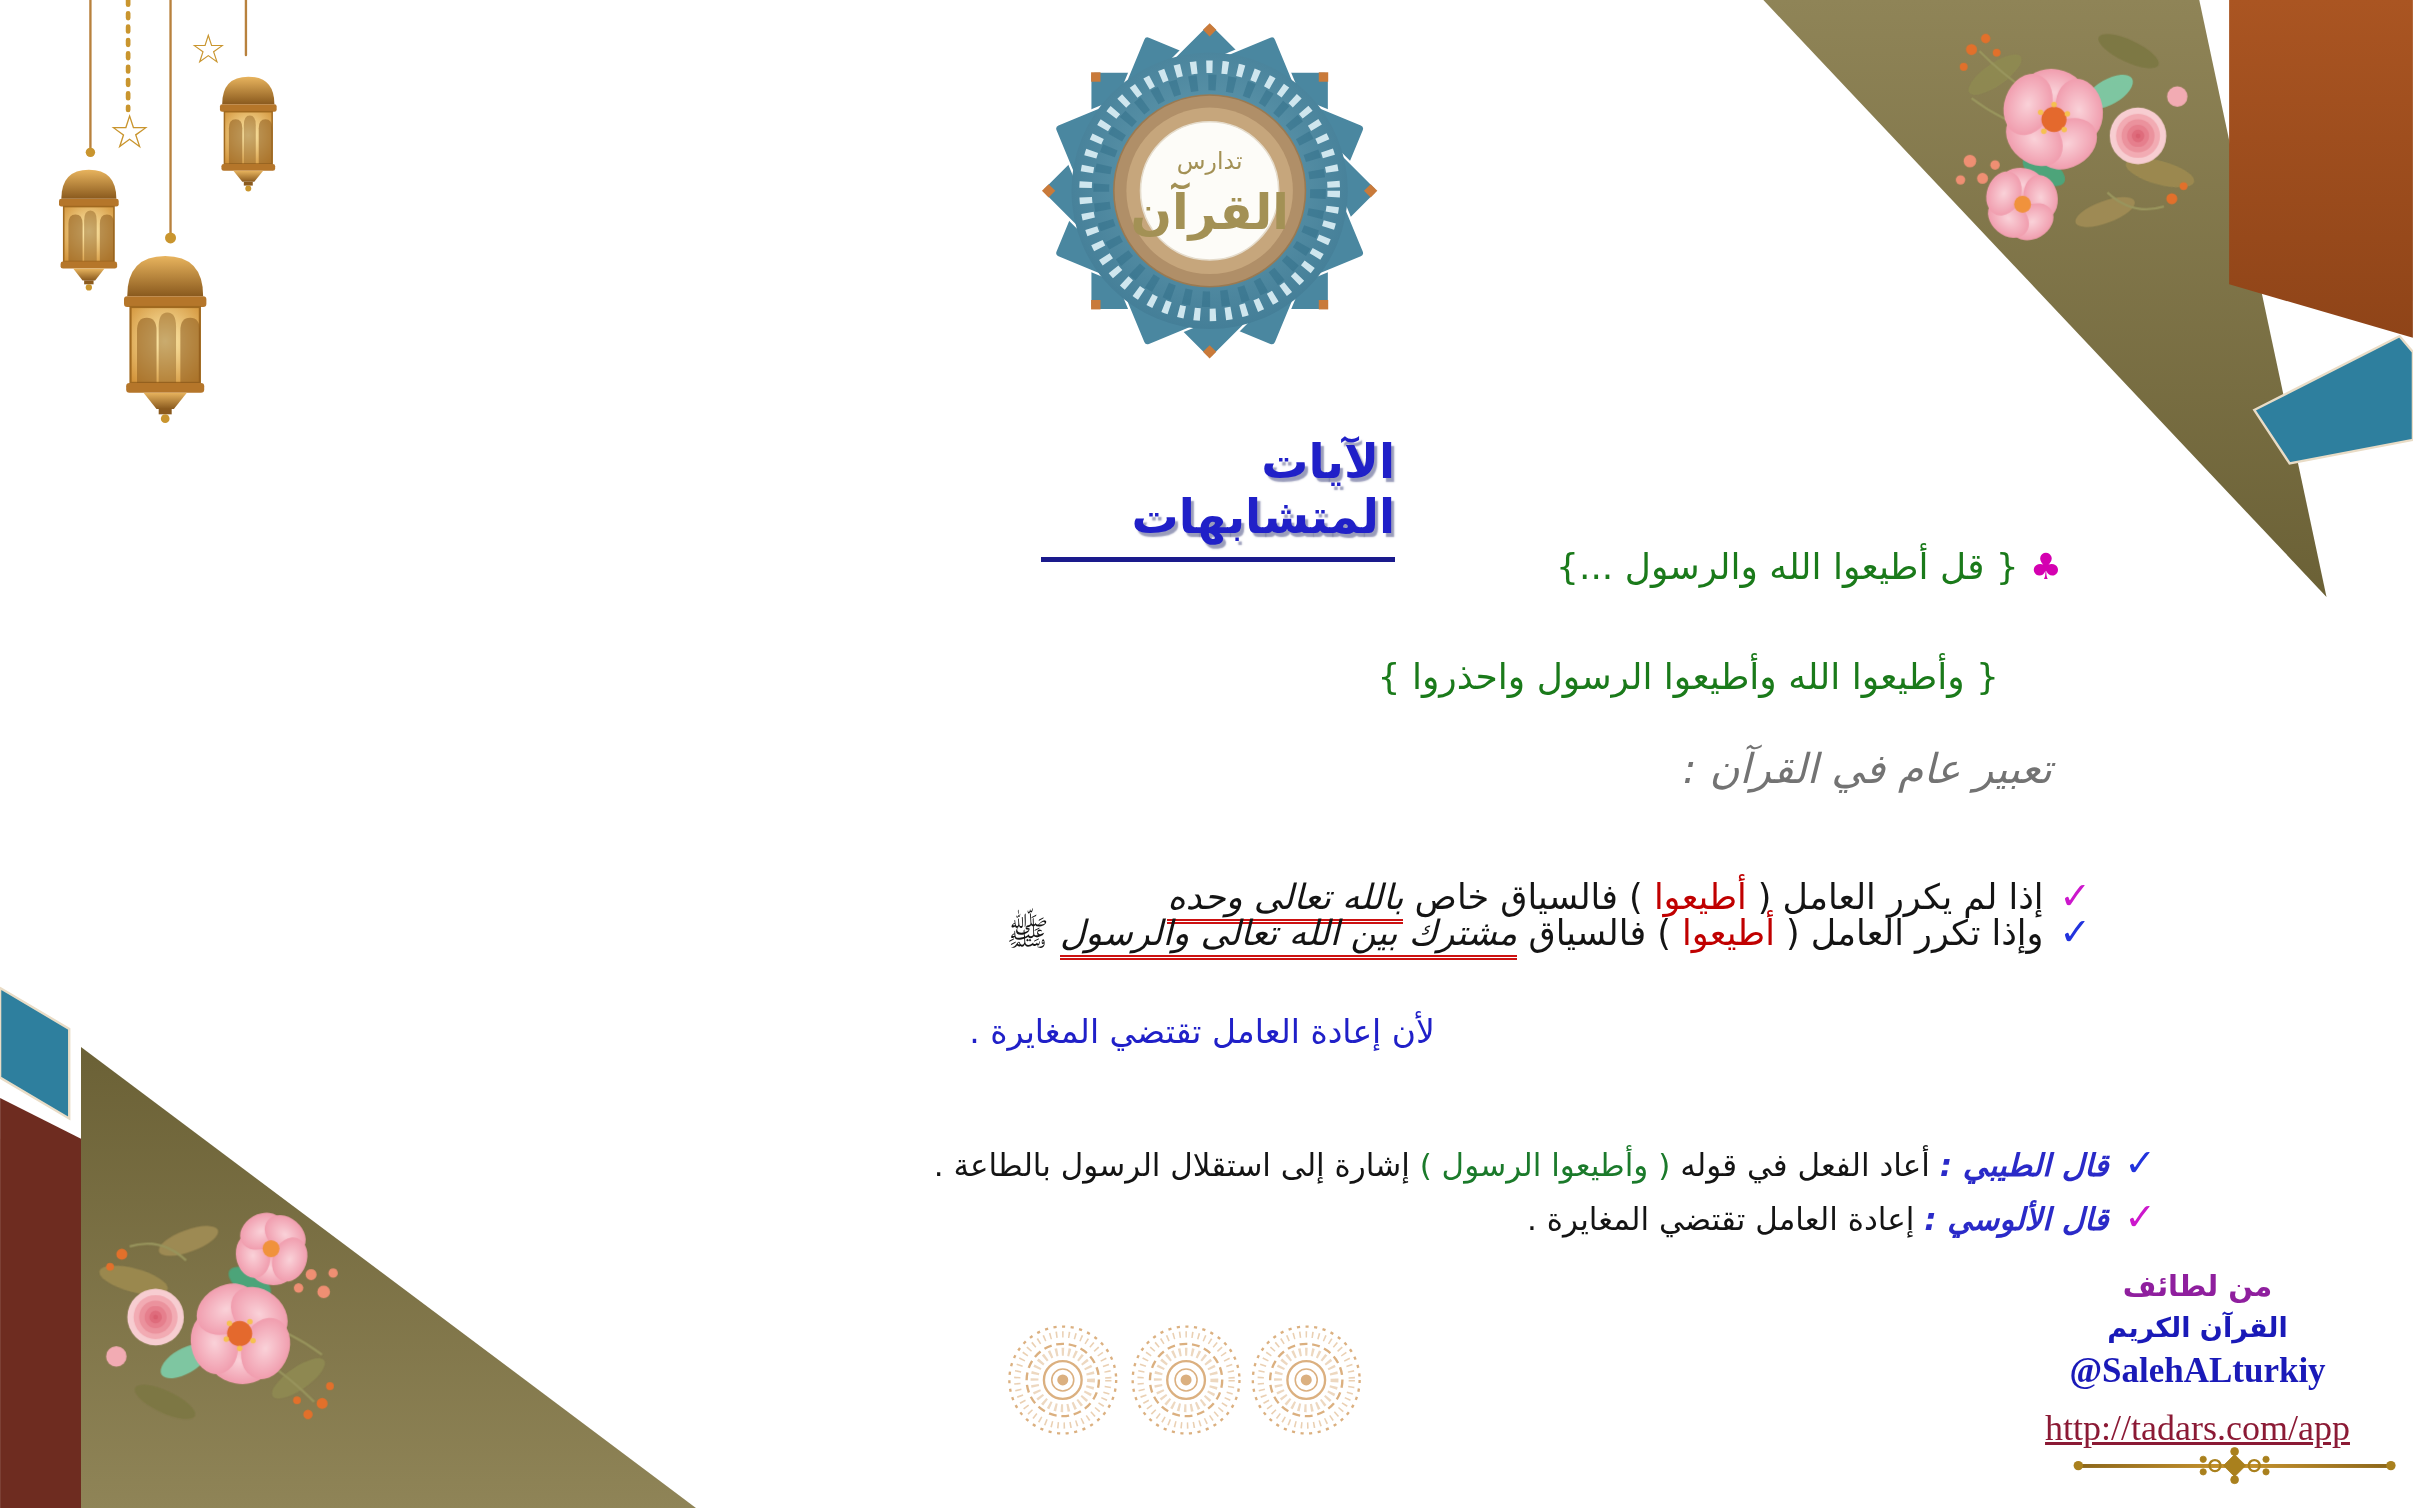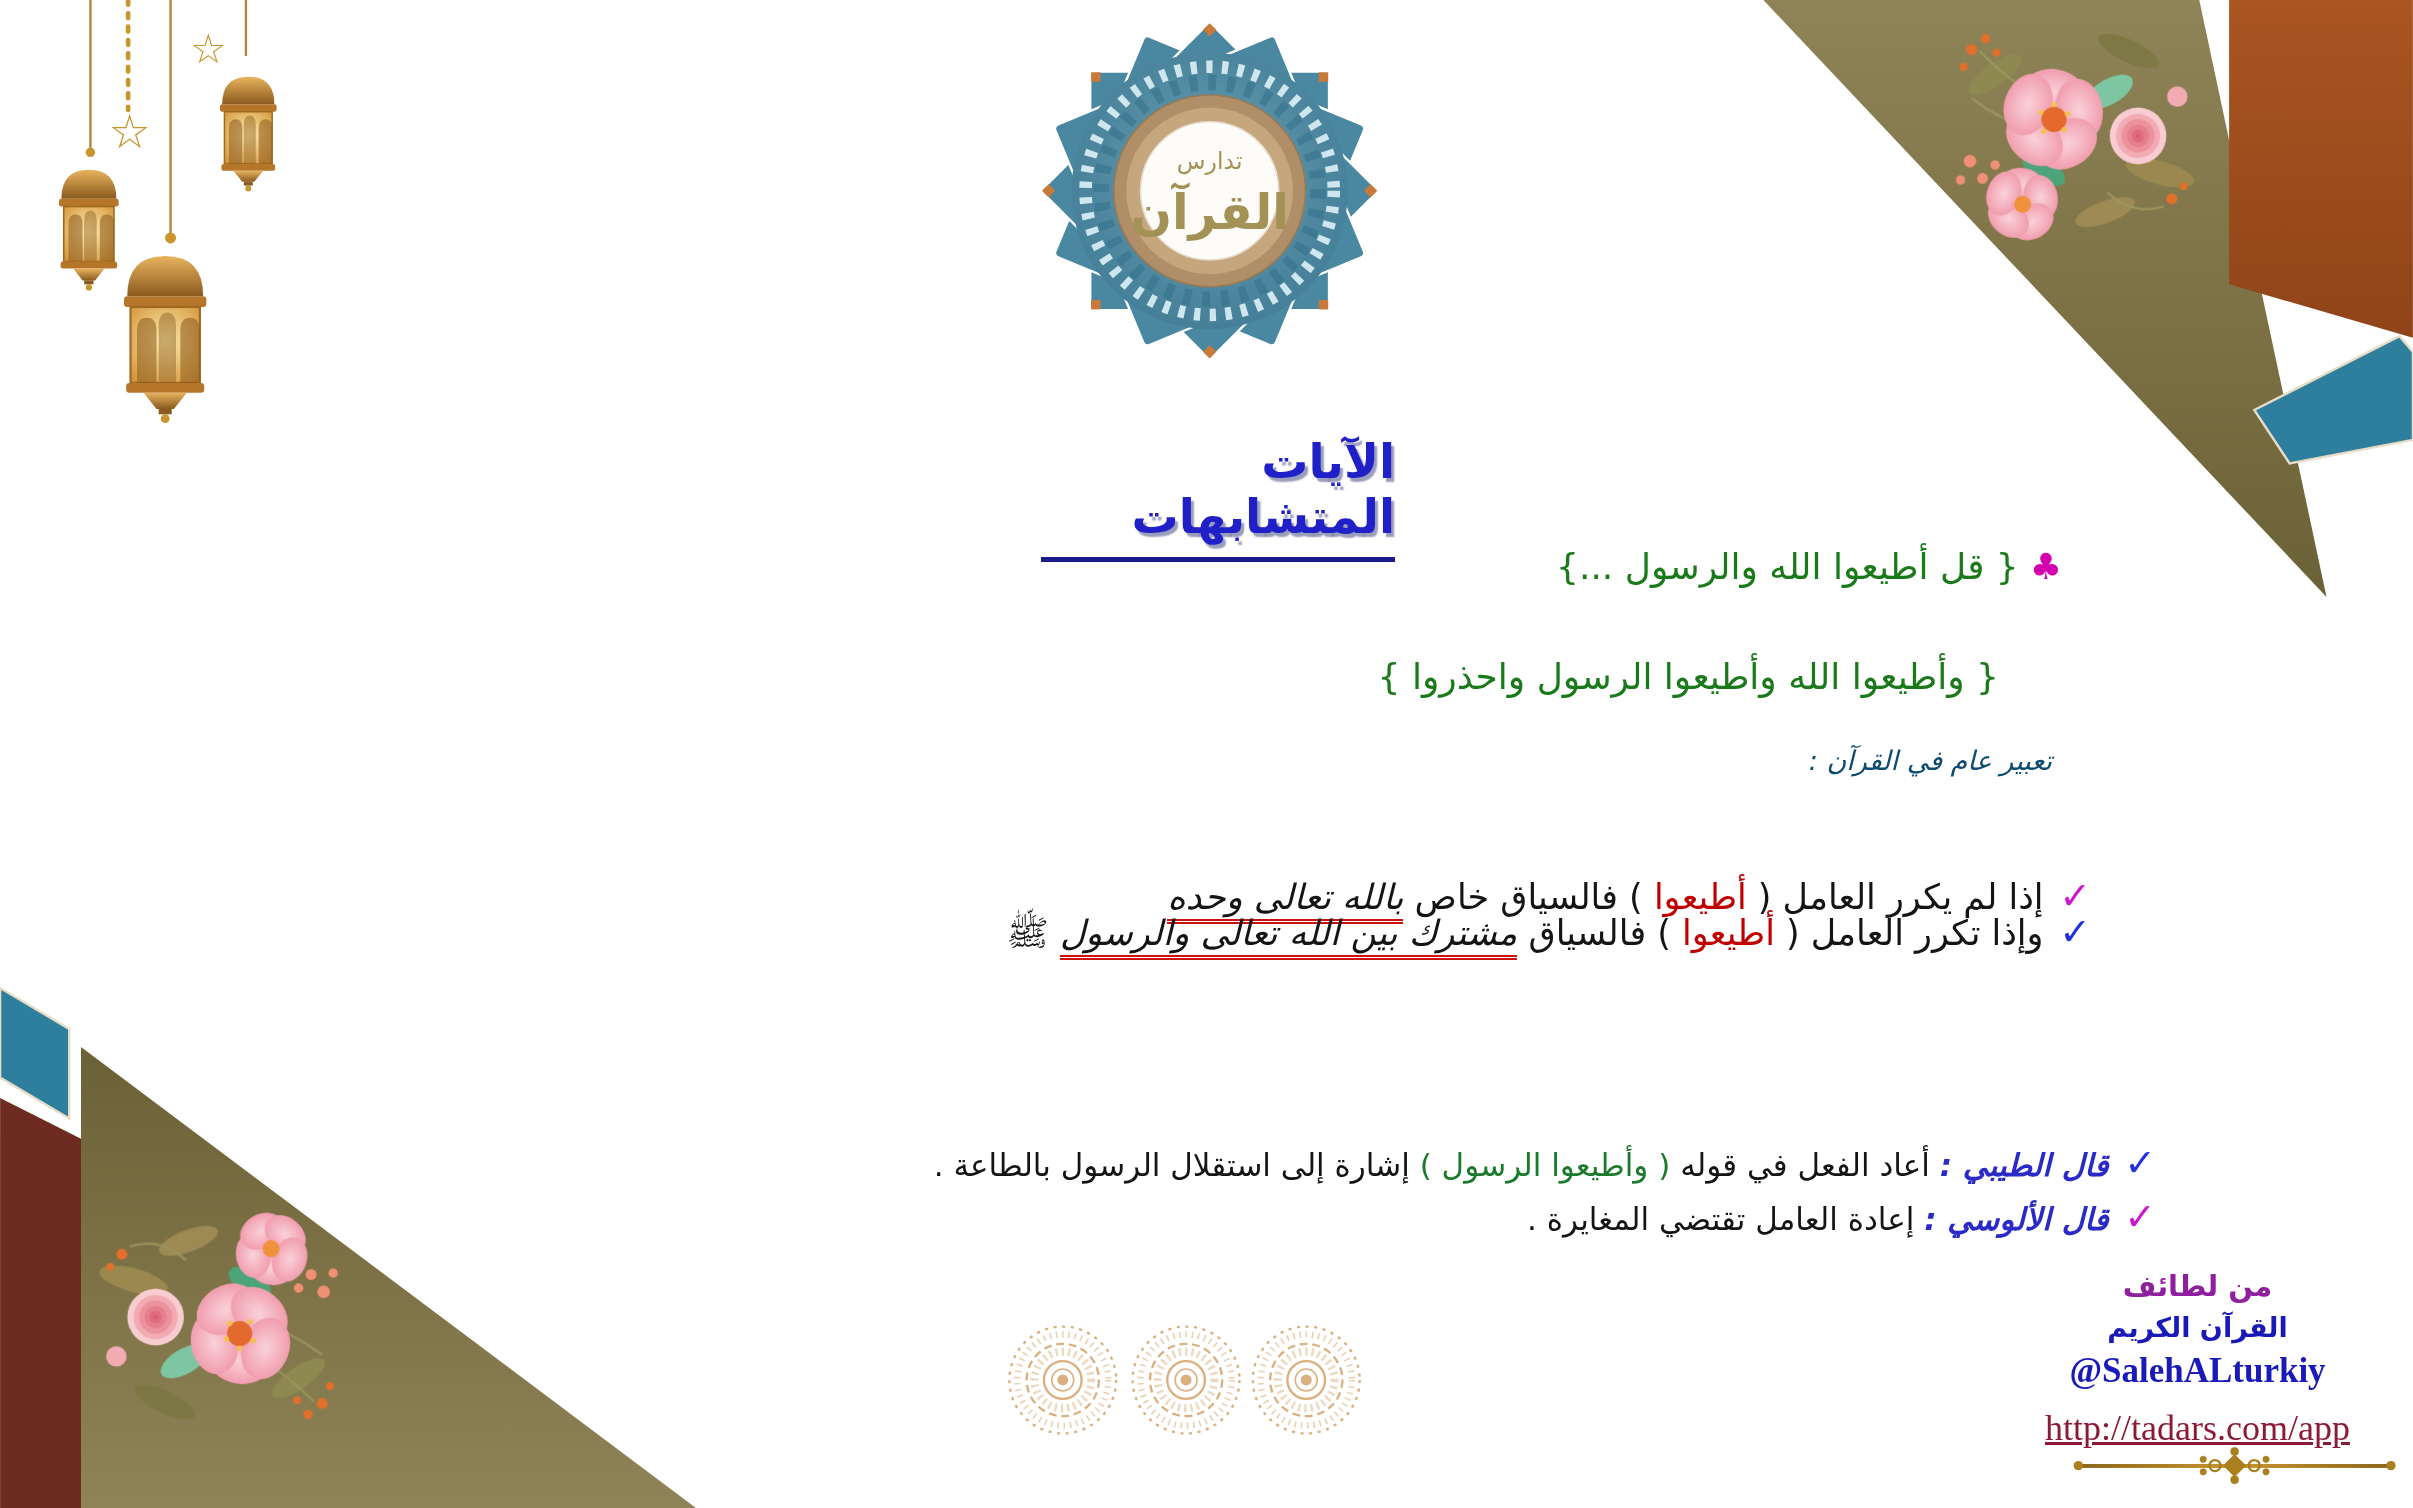--- a/index.html
+++ b/index.html
@@ -11,21 +11,21 @@
 
   .line{position:absolute;direction:rtl;white-space:nowrap;color:#141414;}
   .title{
     position:absolute;left:1041px;top:434px;width:354px;text-align:right;
     font-size:47px;font-weight:bold;color:#2020c8;direction:rtl;
     text-shadow:3.1px 3.9px 1.6px rgba(70,75,130,0.55);
     border-bottom:5.5px solid #1a1a8c;padding-bottom:12.6px;
   }
   .verse{font-size:36px;color:#1a7a1a;}
   .club{color:#d400b0;font-size:36px;margin-left:11px;}
-  .note{font-size:27px;font-style:italic;color:#0c4a6e;}
+  .note{font-size:41px;font-style:italic;color:#737373;}
   .rule{font-size:35px;}
   .chk{font-weight:bold;font-size:38px;margin-left:15.7px;}
   .chk.magenta{color:#cc17cc;}
   .chk.blue{color:#2233dd;}
   .kw{color:#c00000;}
   .em-red{font-style:italic;border-bottom:5.5px double #cc1111;padding-bottom:2.4px;}
   .reason{
     position:absolute;left:927px;top:1012px;width:550px;text-align:center;
     direction:rtl;font-size:33px;color:#2020c8;white-space:nowrap;
   }
@@ -278,20 +278,21 @@
   </div>
 
   <div class="line rule" style="top:842px;right:322px;margin-top:32px;">
     <span class="chk magenta">✓</span><span>إذا لم يكرر العامل ( </span><span class="kw">أطيعوا</span><span> ) فالسياق خاص </span><span class="em-red">بالله تعالى وحده</span>
   </div>
 
   <div class="line rule" style="top:910px;right:322px;">
     <span class="chk blue">✓</span><span>وإذا تكرر العامل ( </span><span class="kw">أطيعوا</span><span> ) فالسياق </span><span class="em-red">مشترك بين الله تعالى والرسول</span><span> ﷺ</span>
   </div>
 
+  <div class="reason">لأن إعادة العامل تقتضي المغايرة .</div>
 
 
   <div class="line quote" style="top:1141px;right:257px;">
     <span class="chk blue">✓</span><span class="speaker">قال الطيبي :</span><span> أعاد الفعل في قوله </span><span class="qref">( وأطيعوا الرسول )</span><span> إشارة إلى استقلال الرسول بالطاعة .</span>
   </div>
 
   <div class="line quote" style="top:1195px;right:257px;">
     <span class="chk magenta">✓</span><span class="speaker">قال الألوسي :</span><span> إعادة العامل تقتضي المغايرة .</span>
   </div>
 

